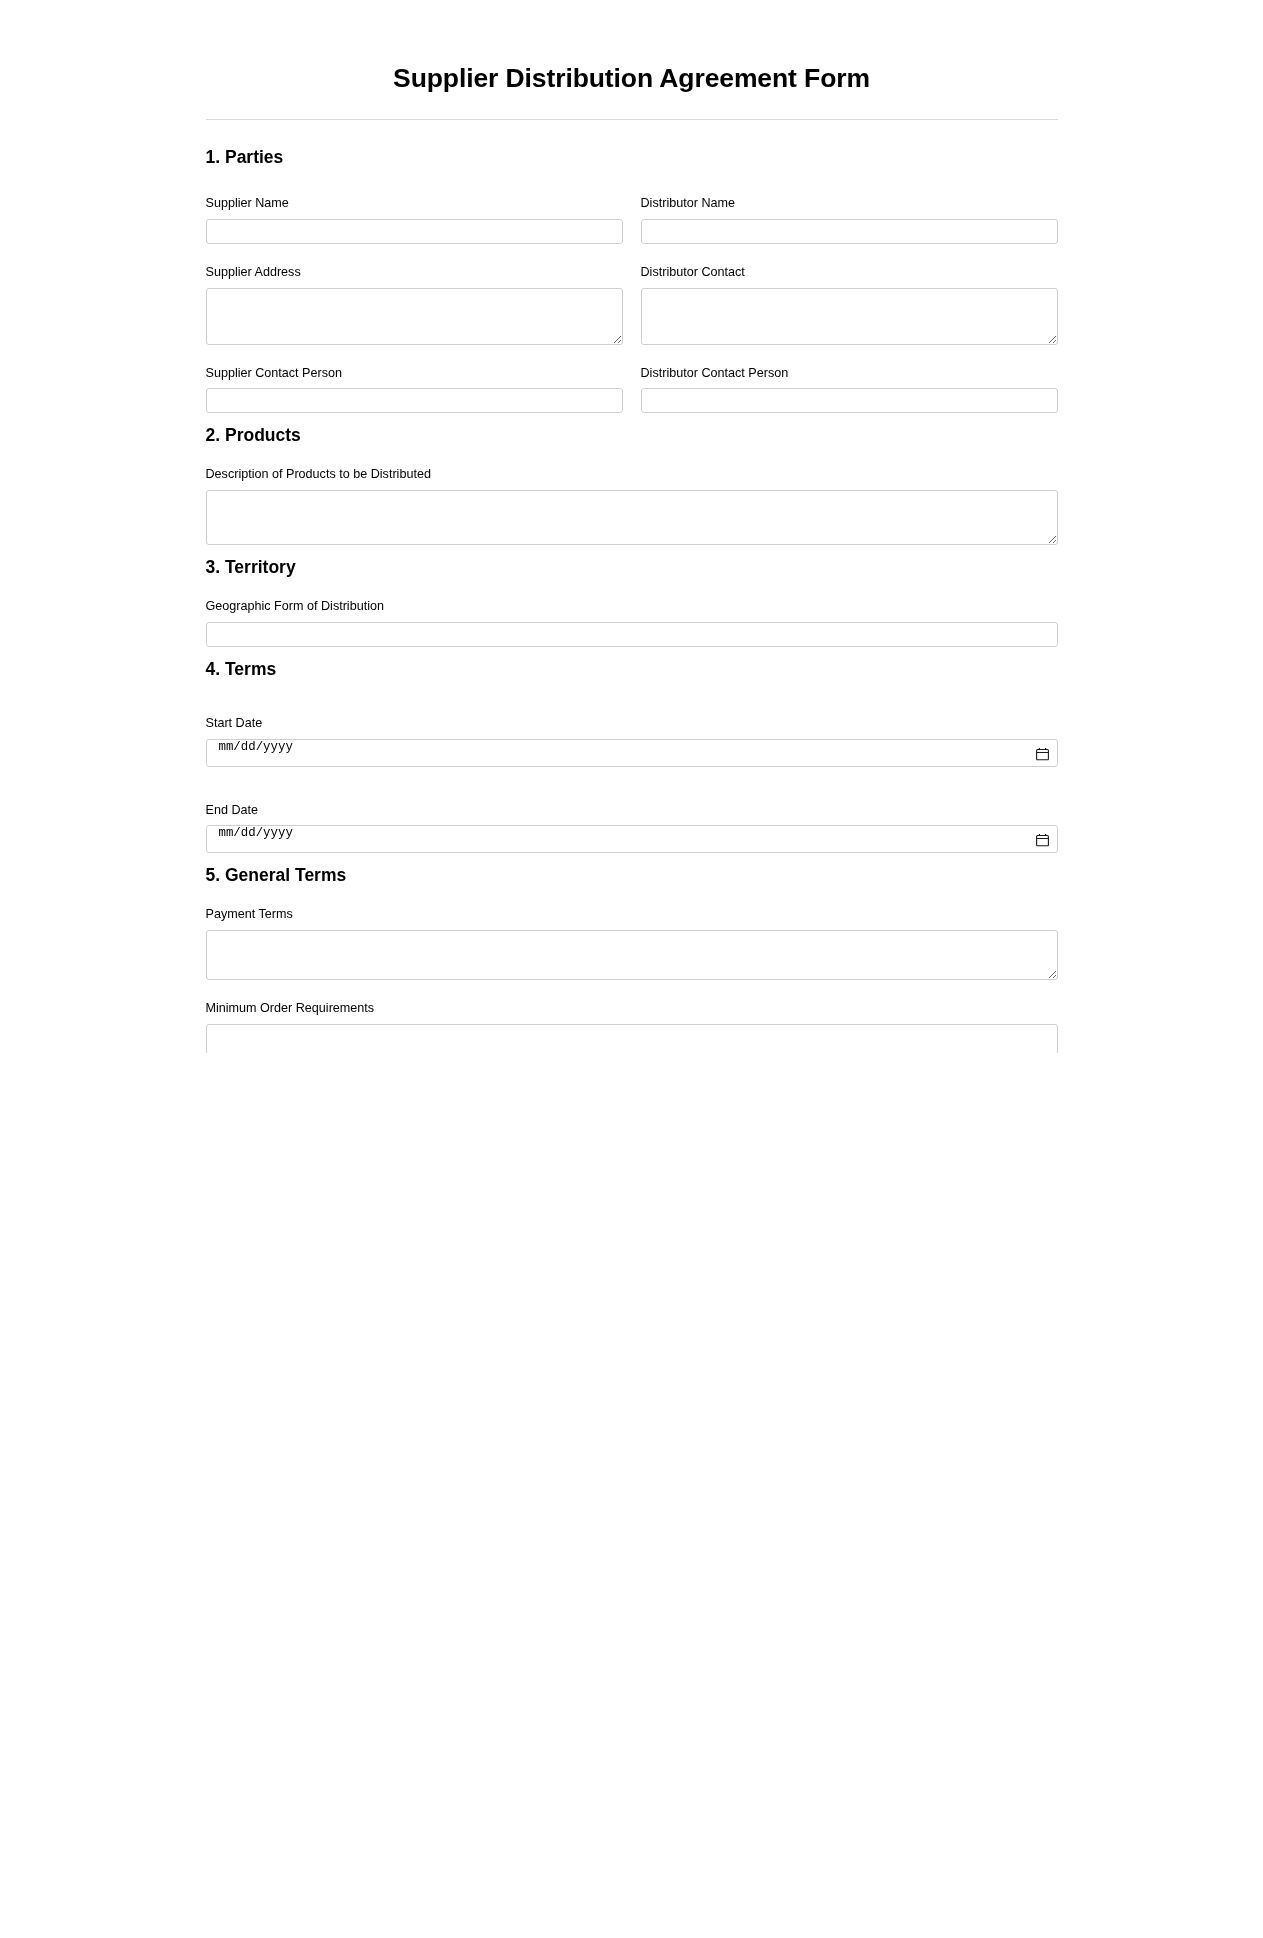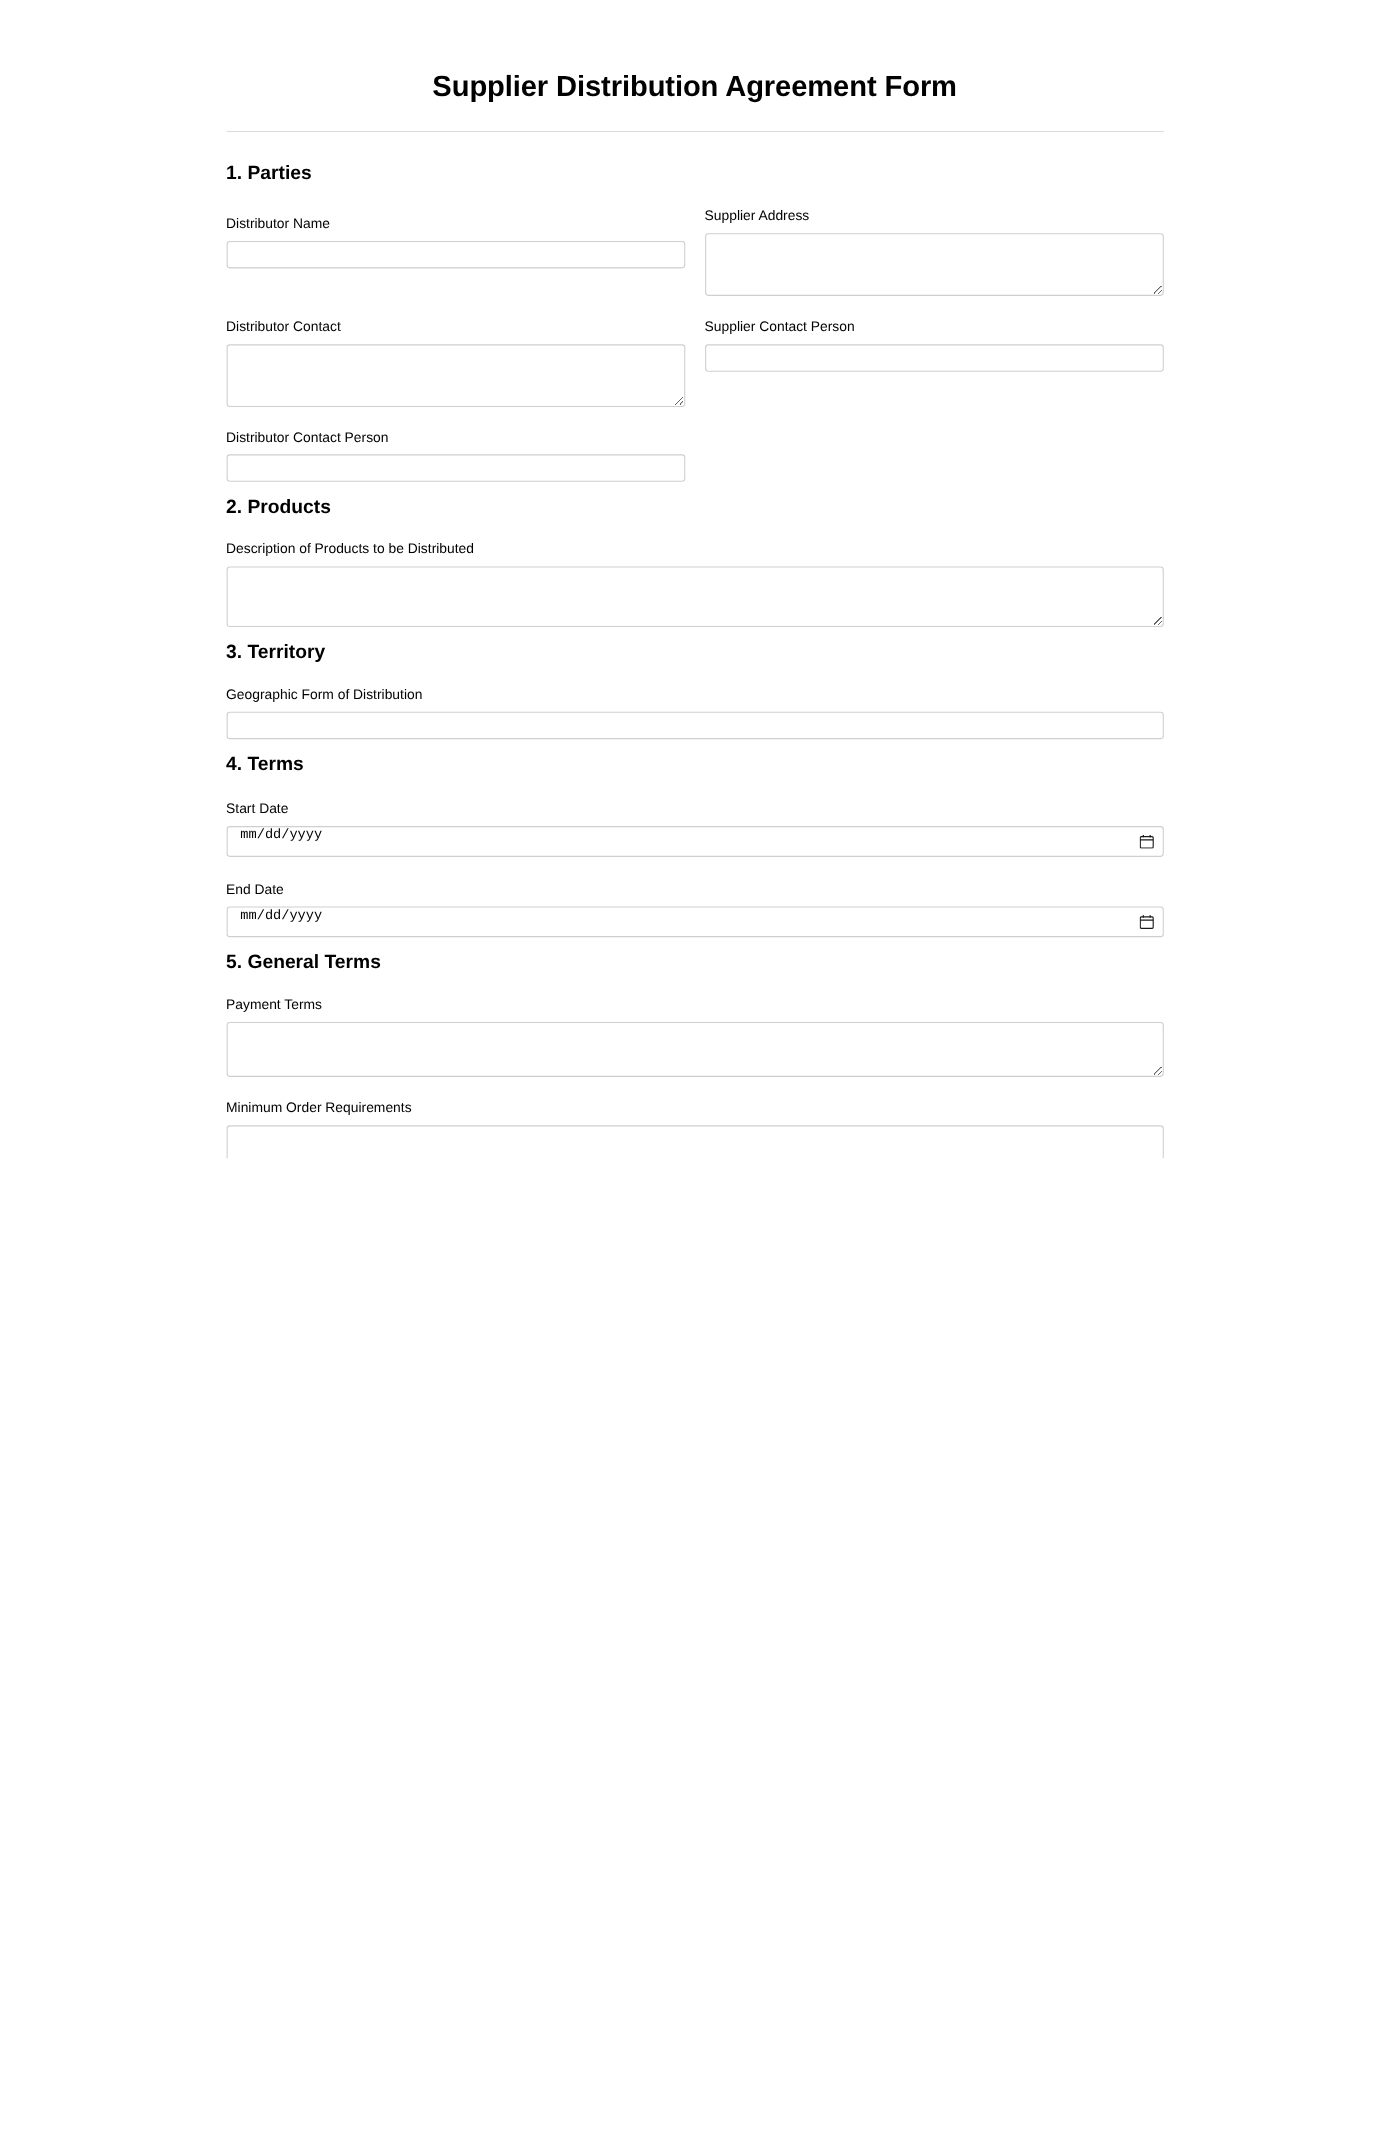--- a/index.html
+++ b/index.html
@@ -138,35 +138,39 @@
   .date-picker-btn {
     position: absolute;
     right: 8px;
     top: 50%;
     transform: translateY(-50%);
     width: 13px;
     height: 13px;
     display: block;
     cursor: default;
   }
-  .date-field-wrap { margin-top: 23px; }
+  .date-field-wrap { margin-top: 36px; }
 </style>
 </head>
 <body>
 
 <div class="page">
   <div class="form-clip">
     <div class="content">
 
       <h1 class="form-title">Supplier Distribution Agreement Form</h1>
       <hr class="title-rule">
 
       <h2 class="section-heading sec1-head">1. Parties</h2>
 
       <div class="grid-2">
+        <div class="field first-field">
+          <label class="field-label">Supplier Name</label>
+          <input class="text-input" type="text" placeholder="" style="">
+        </div>
         <div class="field first-field">
           <label class="field-label">Distributor Name</label>
           <input class="text-input" type="text" placeholder="" style="">
         </div>
 
         <div class="field">
           <label class="field-label">Supplier Address</label>
           <textarea class="textarea-input ta-h-address" placeholder="" style=""></textarea>
         </div>
         <div class="field">

